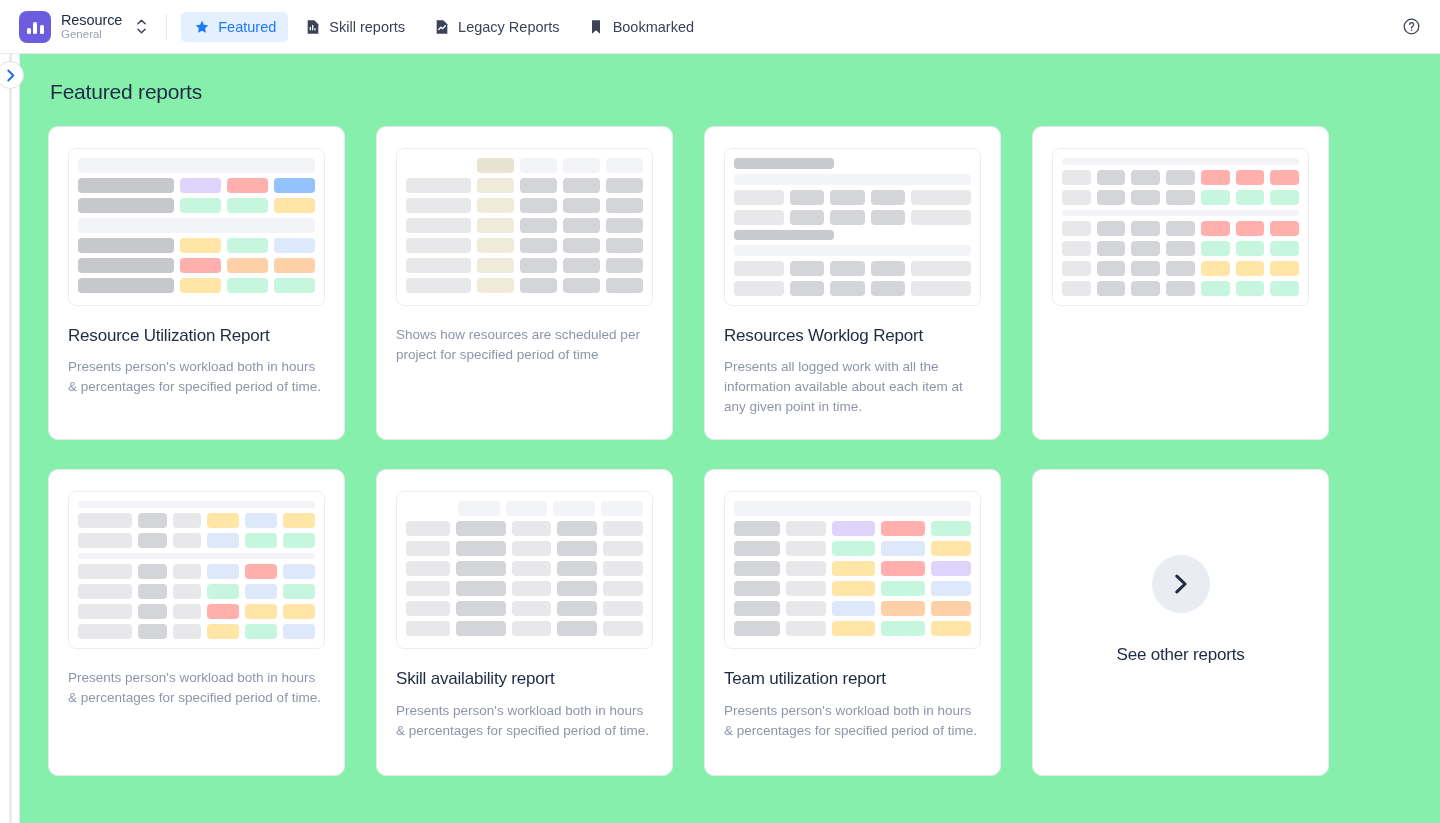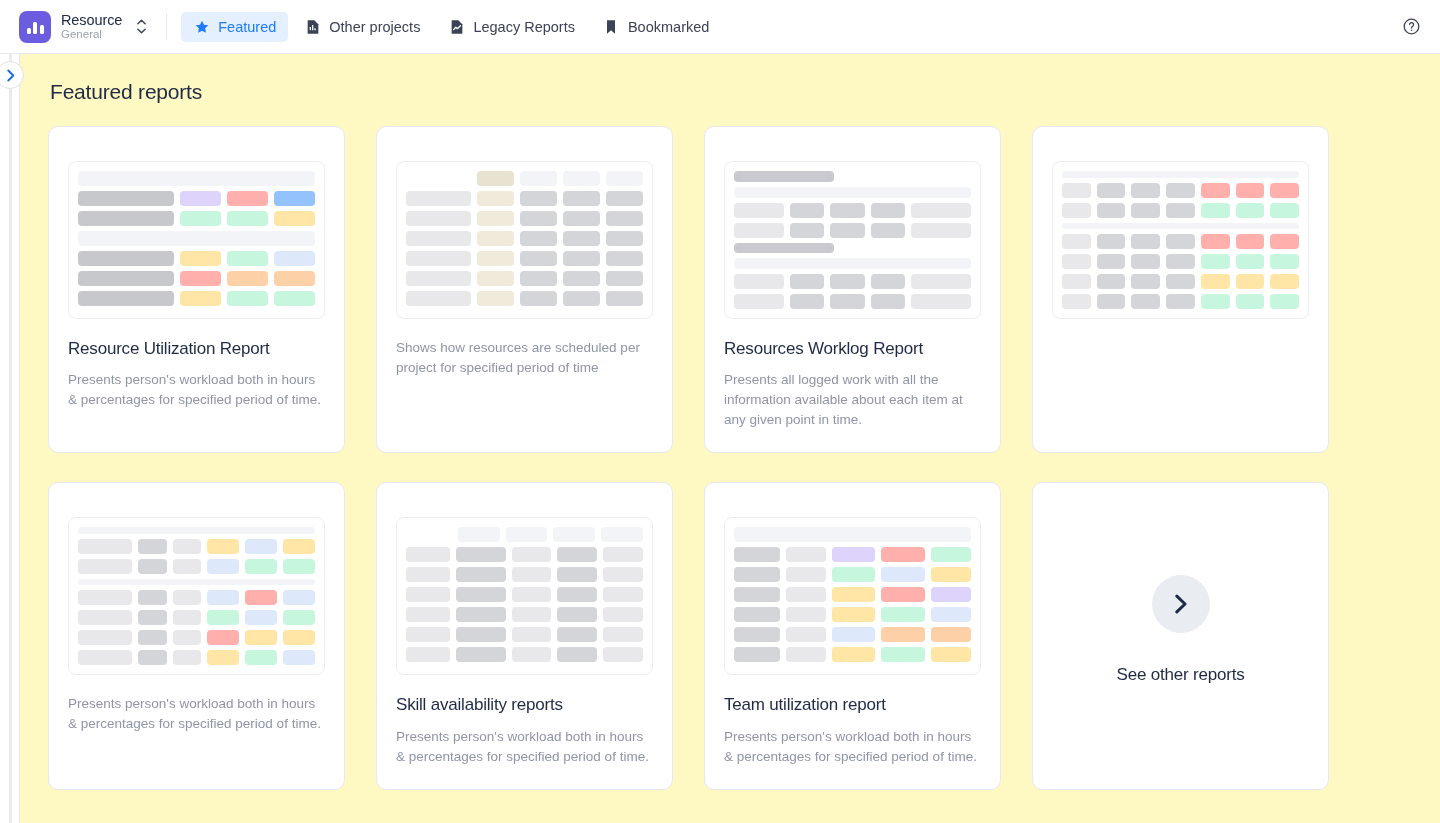--- a/index.html
+++ b/index.html
@@ -73,21 +73,21 @@
   .tab .ic { width: 17px; height: 17px; display: flex; align-items: center; justify-content: center; flex: none; }
 
   .topbar-right { margin-left: auto; display: flex; align-items: center; }
   .help-btn {
     width: 30px; height: 30px; border-radius: 50%;
     display: flex; align-items: center; justify-content: center;
     cursor: pointer;
   }
 
   
-  .shell { position: relative; display: flex; height: 769px; background: #fef9c3; }
+  .shell { position: relative; display: flex; height: 769px; background: #86efac; }
 
   .left-rail {
     position: relative;
     width: 20px; flex: none;
     border-right: 1px solid #e7e9ee;
     background: #ffffff;
   }
   .rail-line {
     position: absolute; left: 9px; top: 0; bottom: 0;
     width: 3px; background: #e9ebf0;
@@ -122,21 +122,21 @@
   .grid {
     display: grid;
     grid-template-columns: repeat(4, 297px);
     gap: 29px 31px;
   }
 
   .card {
     border: 1px solid #e6e8ef;
     border-radius: 10px;
     background: #ffffff;
-    padding: 34px 19px 22px 19px;
+    padding: 21px 19px 22px 19px;
     cursor: pointer;
     min-height: 307px;
   }
 
   
   .thumb {
     height: 158px;
     border: 1px solid #edeef3;
     border-radius: 8px;
     background: #ffffff;
@@ -220,21 +220,21 @@
       <span>Featured</span>
     </div>
 
     <div class="tab">
       <span class="ic">
         <svg width="16" height="16" viewBox="0 0 24 24">
           <path fill="#3c4257" d="M4 2h10l6 6v14H4z"></path>
           <path fill="#ffffff" d="M7 17V12h2v5zm3.5 0V9h2v8zm3.5 0v-3h2v3z"></path>
         </svg>
       </span>
-      <span>Other projects</span>
+      <span>Skill reports</span>
     </div>
 
     <div class="tab">
       <span class="ic">
         <svg width="16" height="16" viewBox="0 0 24 24">
           <path fill="#3c4257" d="M4 2h10l6 6v14H4z"></path>
           <path fill="none" stroke="#ffffff" stroke-width="2" stroke-linecap="round" stroke-linejoin="round" d="M7 16l3.2-3.6 2.4 2.1L17 10"></path>
         </svg>
       </span>
       <span>Legacy Reports</span>
@@ -575,21 +575,21 @@
               <div class="tcell" style="background: rgb(232, 232, 234); flex: 1 1 0%;"></div>
             </div>
             <div class="trow">
               <div class="tcell" style="background: rgb(232, 232, 234); flex: 1.1 1 0%;"></div>
               <div class="tcell" style="background: rgb(212, 213, 217); flex: 1.25 1 0%;"></div>
               <div class="tcell" style="background: rgb(232, 232, 234); flex: 1 1 0%;"></div>
               <div class="tcell" style="background: rgb(212, 213, 217); flex: 1 1 0%;"></div>
               <div class="tcell" style="background: rgb(232, 232, 234); flex: 1 1 0%;"></div>
             </div>
           </div>
-        <div class="card-title">Skill availability reports</div>
+        <div class="card-title">Skill availability report</div>
         <div class="card-desc">Presents person's workload both in hours &amp; percentages for specified period of time.</div>
       </div>
 
       <div class="card">
         <div class="thumb">
             <div class="tband"></div>
             <div class="trow">
               <div class="tcell" style="background: rgb(212, 213, 217); flex: 1.15 1 0%;"></div>
               <div class="tcell" style="background: rgb(232, 232, 234); flex: 1 1 0%;"></div>
               <div class="tcell" style="background: rgb(222, 211, 251); flex: 1.1 1 0%;"></div>

